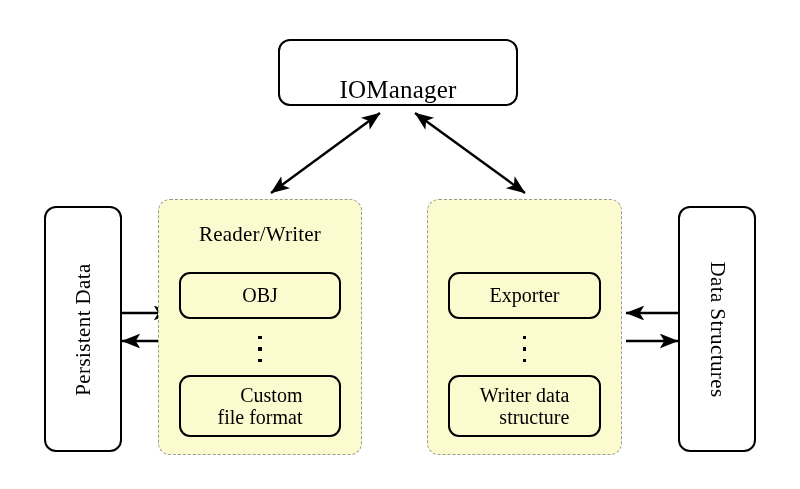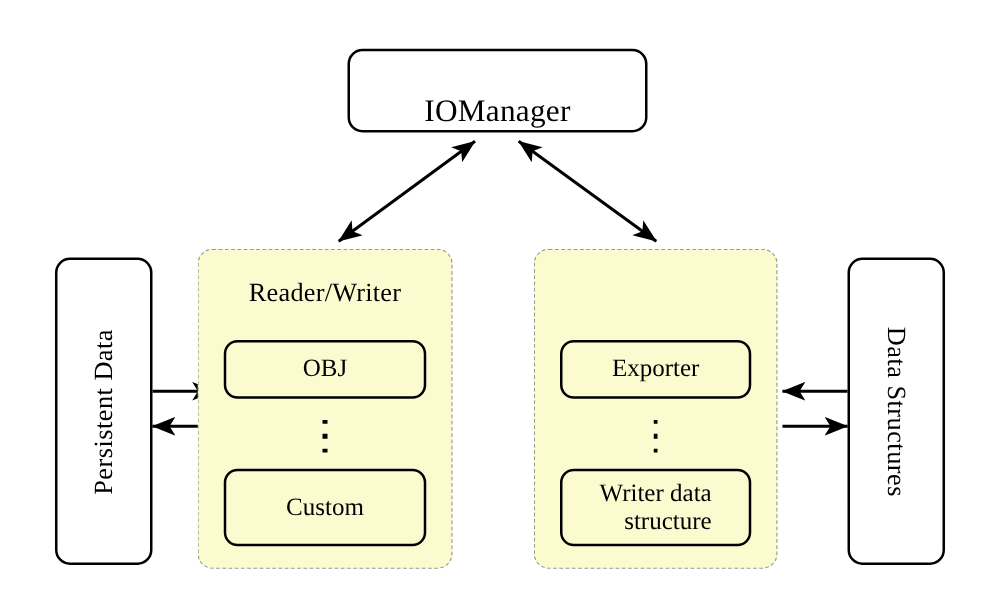--- a/index.html
+++ b/index.html
@@ -187,20 +187,21 @@
 
     <div class="vdots">
       <i></i>
         <i></i>
         <i></i>
     </div>
 
     <div class="item-box item-bottom">
       <span>
         <span>Custom</span><br>
+        <span>file format</span>
       </span>
     </div>
   </div>
 
   <div class="group" id="group-importerexporter">
 
     <div class="item-box item-top">
       <span>Exporter</span>
     </div>
 

